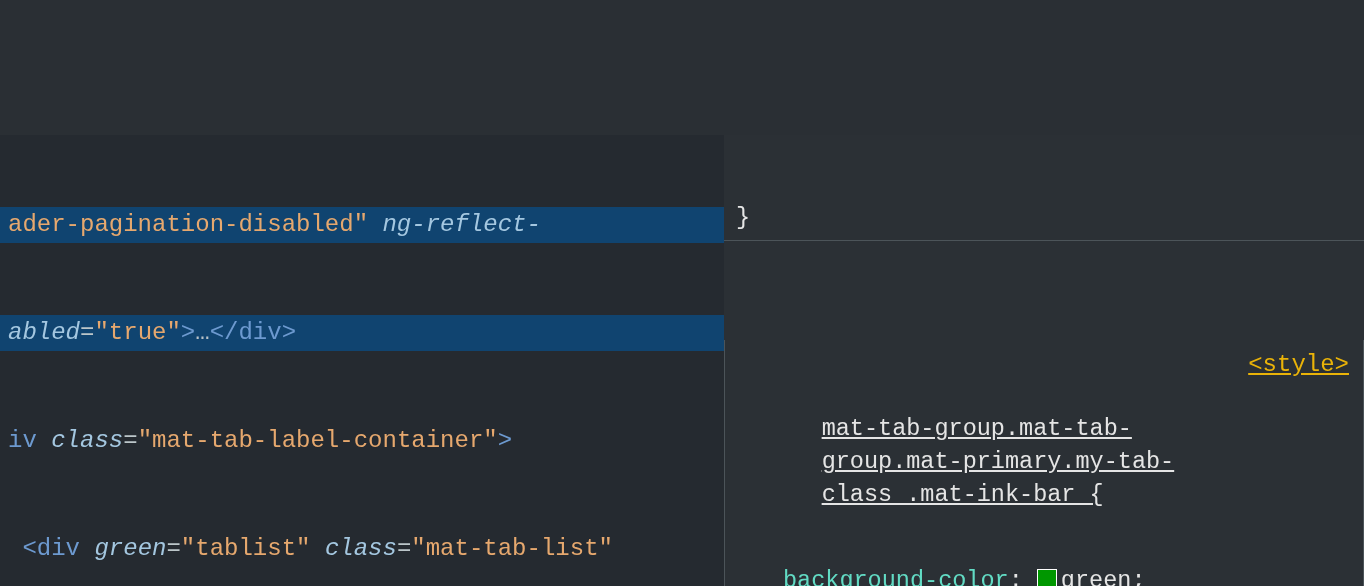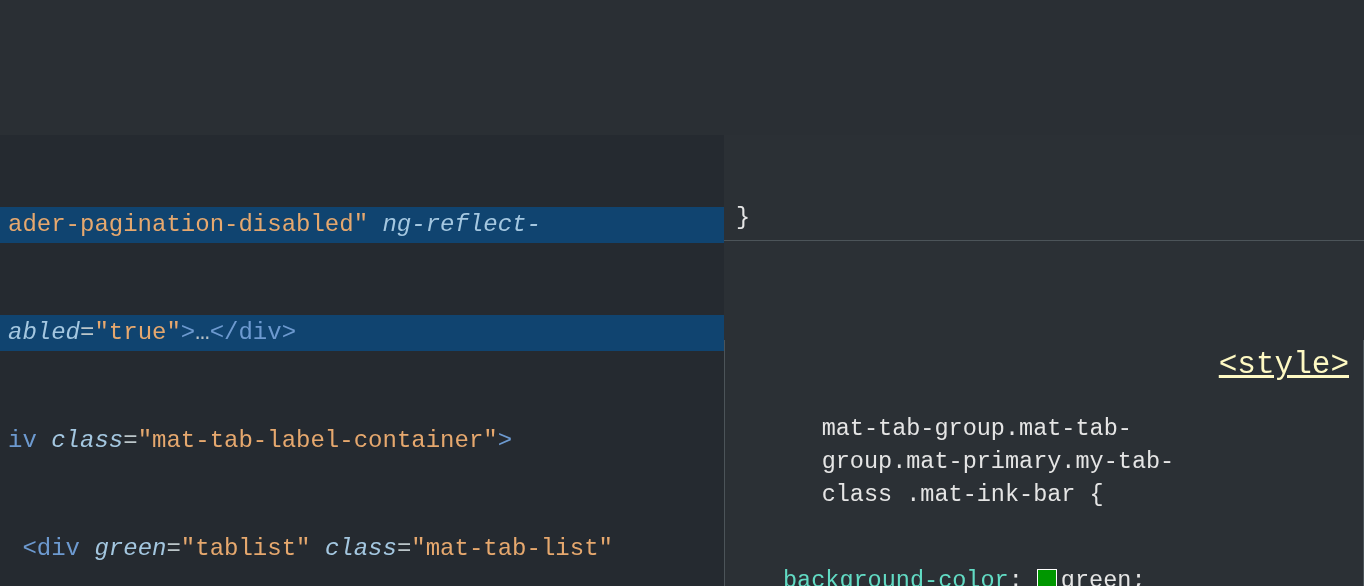--- a/index.html
+++ b/index.html
@@ -42,26 +42,26 @@
   .row { padding-left: 8px; }
   .hl-soft { background: #104470; }
   .rule {
     border: 1px solid #4c5459;
     border-top: none;
     padding: 6px 12px 8px 12px;
     position: relative;
   }
   .sel   { color: #e5e5e5; }
   .styleLink {
-    color: #fef9c3;
+    color: #eab308;
     position: absolute;
     right: 14px;
     top: 8px;
     text-decoration: underline;
-    font-size: 31px;
+    font-size: 24px;
   }
   .brace { color: #e5e5e5; }
   .prop  { color: #62dbc4; }
   .val   { color: #e5e5e5; }
   .semi  { color: #e5e5e5; }
   .swatch {
     display: inline-block;
     width: 20px; height: 20px;
     border: 1px solid #ffffff;
     vertical-align: -2px;
@@ -96,21 +96,21 @@
     
     
   </div>
 
   
   <div class="right">
     <div class="rule-pre"><span class="brace">}</span></div>
 
     <div class="rule">
       <span class="styleLink">&lt;style&gt;</span>
-      <span class="sel" style="white-space: pre-wrap; display:inline-block; max-width: 410px; vertical-align: top;">mat-tab-group.mat-tab-group.mat-primary.my-tab-class .mat-ink-bar {</span>
+      <span class="sel" style="white-space: pre-wrap; display:inline-block; max-width: 410px; vertical-align: top; text-decoration: underline;">mat-tab-group.mat-tab-group.mat-primary.my-tab-class .mat-ink-bar {</span>
       <span class="decl"><span class="prop">background-color</span><span class="val">: </span><span class="swatch" style="background:#009700"></span><span class="val">green</span><span class="semi">;</span></span>
       
     </div>
 
     
 
     
   </div>
 
 </div>

